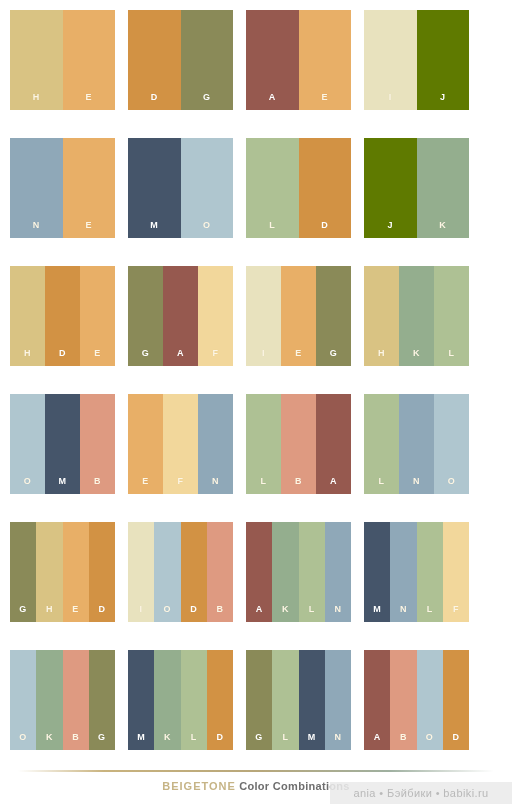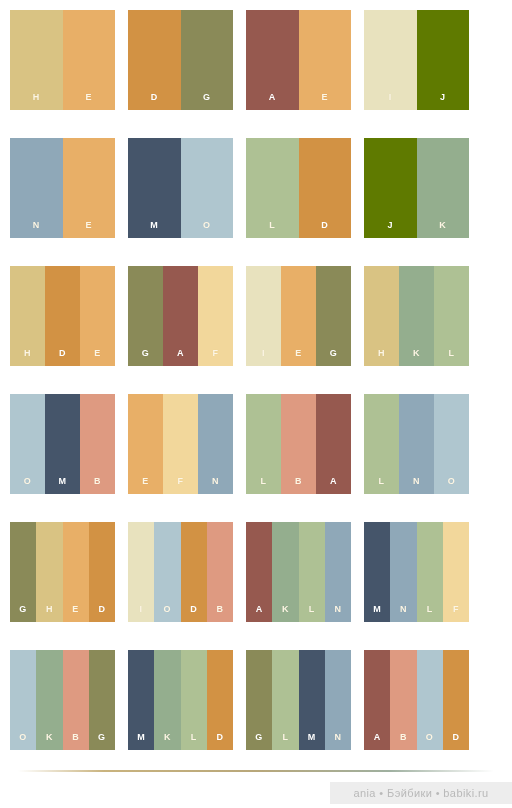--- a/index.html
+++ b/index.html
@@ -356,15 +356,18 @@
         <span class="band-label">O</span>
       </div>
       <div class="band dark" style="background: rgb(210, 146, 68); width: 25%;">
         <span class="band-label">D</span>
       </div>
     </div>
   </div>
 
 <div id="footer">
   <div id="footer-rule"></div>
+  <div id="footer-title">
+    <span class="title-brand">BEIGETONE</span><span>&nbsp;</span><span class="title-rest">Color Combinations</span>
+  </div>
 </div>
 
 <div id="watermark">ania • Бэйбики • babiki.ru</div>
 
 </body></html>

